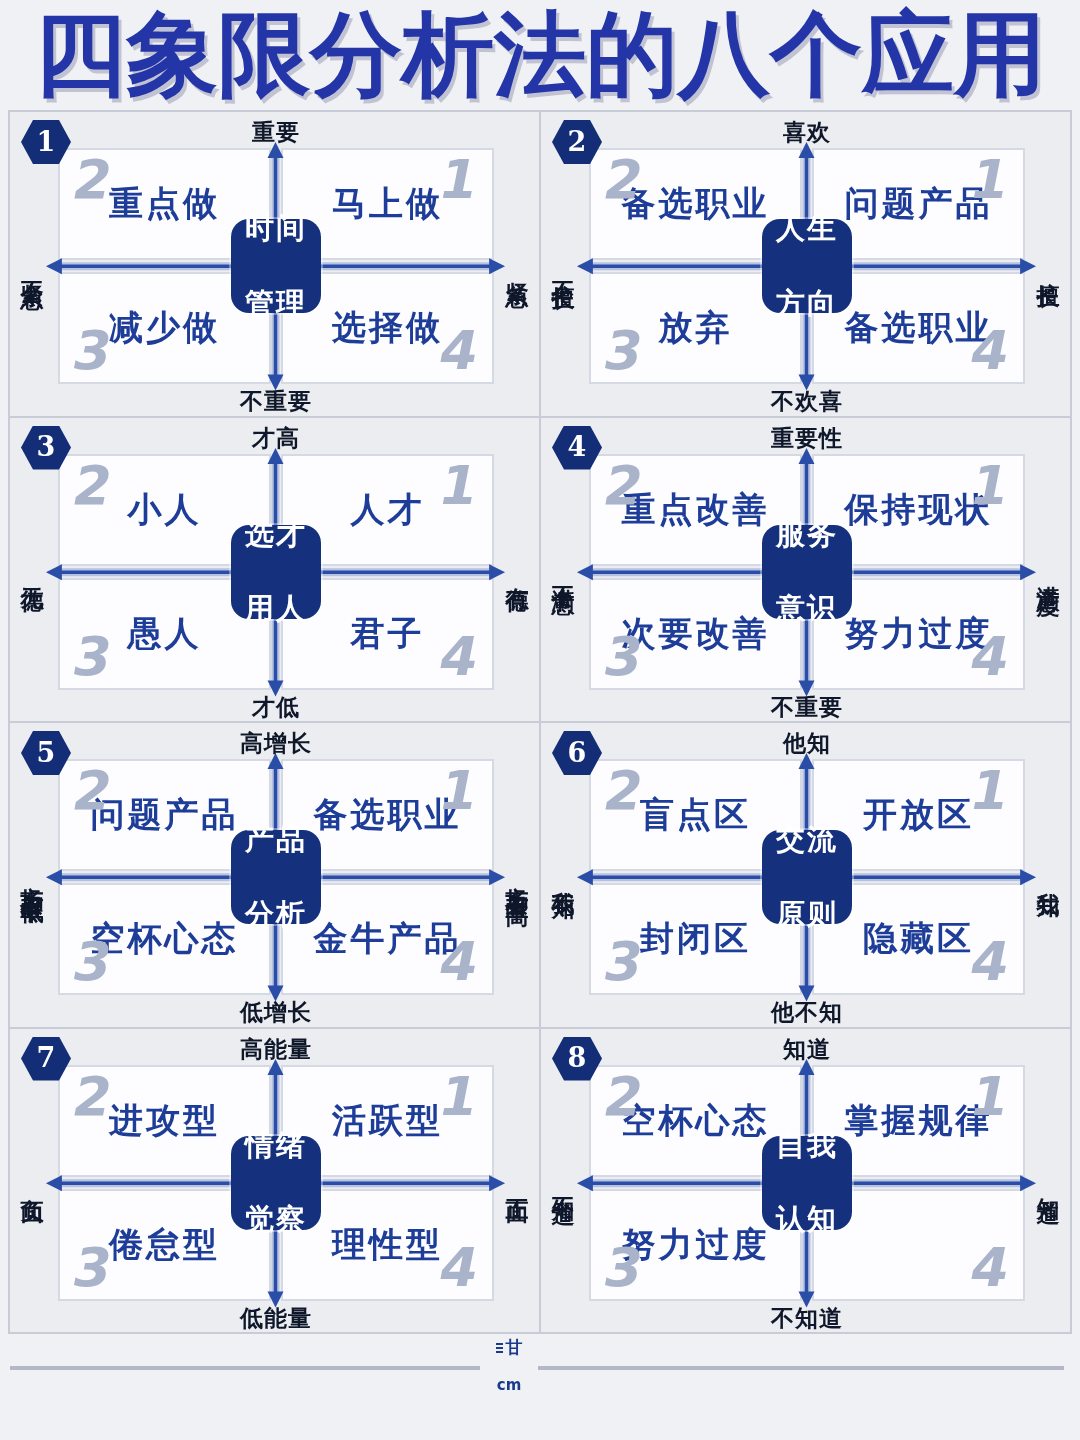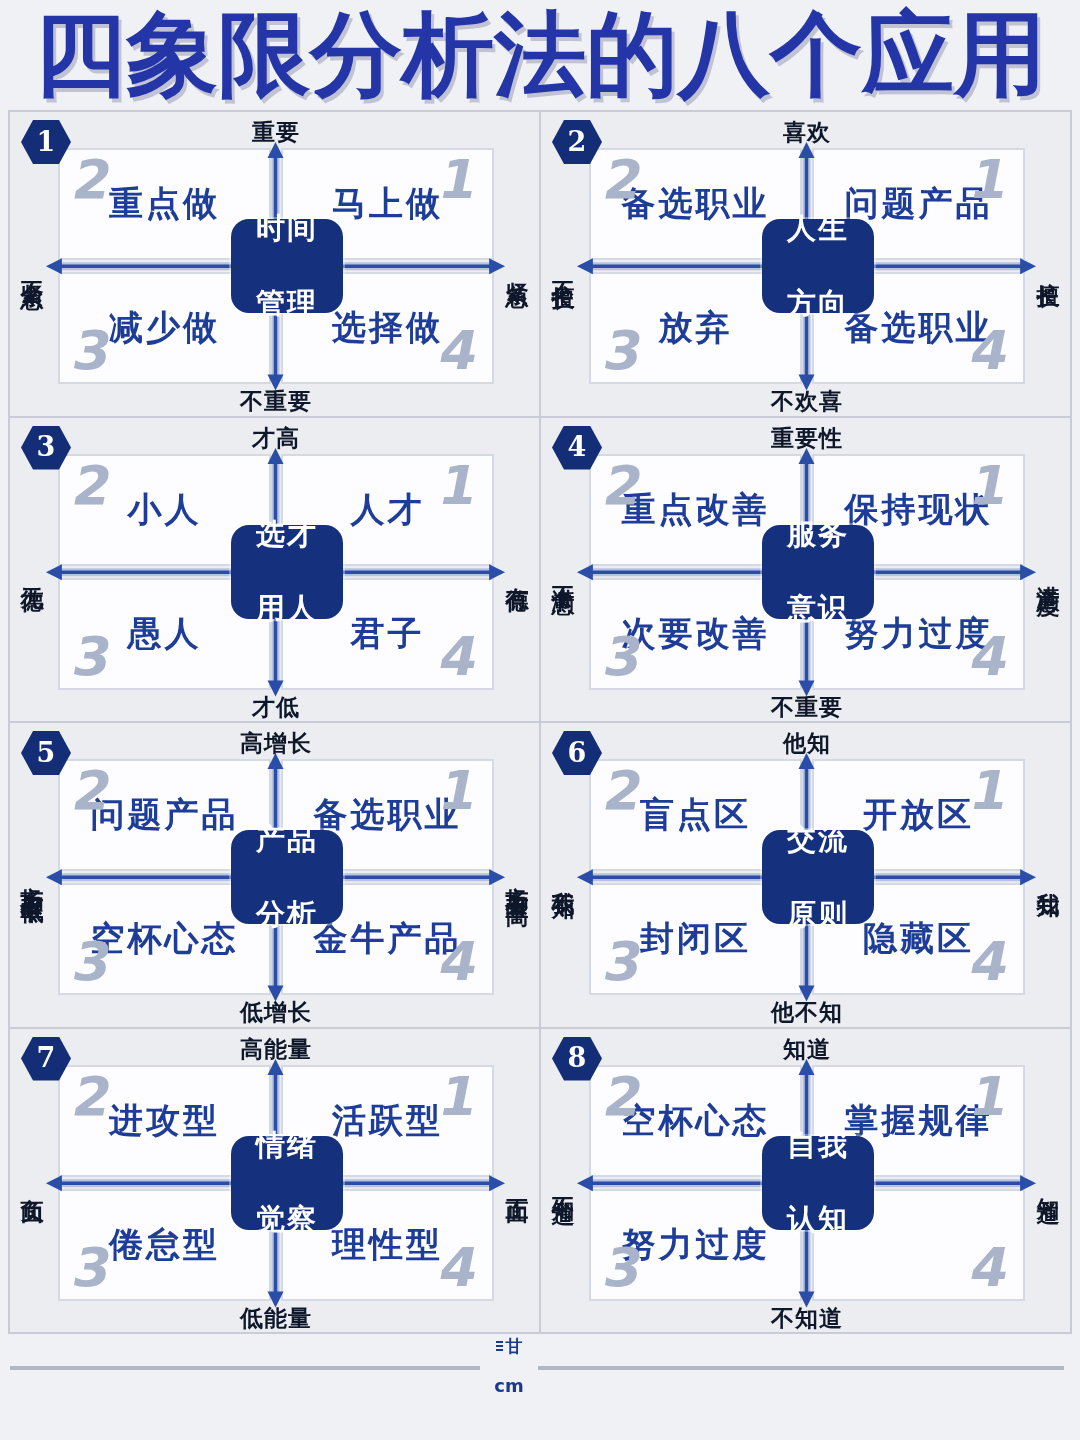--- a/index.html
+++ b/index.html
@@ -51,36 +51,36 @@
   .ax-l{left:3px;top:36px;height:236px;width:40px;display:flex;align-items:center;justify-content:center;}
   .ax-r{right:2px;top:36px;height:236px;width:38px;display:flex;align-items:center;justify-content:center;}
   .ax-l span,.ax-r span{writing-mode:vertical-rl;text-orientation:upright;letter-spacing:3px;}
   
   .arrows{position:absolute;left:0;top:0;width:100%;height:100%;z-index:1;}
   .halo{stroke:#b7c2e0;stroke-width:8;}
   .core{stroke:#2a4da8;stroke-width:3.5;}
   .head{fill:#2a4da8;}
   
   .cbadge{
-    position:absolute;left:221px;top:107px;width:112px;height:94px;background:#15307c;
+    position:absolute;left:221px;top:107px;width:90px;height:94px;background:#15307c;
     border-radius:18px;display:flex;flex-direction:column;align-items:center;justify-content:center;
     z-index:2;color:#fff;font-weight:700;font-size:29px;line-height:1.22;letter-spacing:2px;
     box-shadow:0 0 0 2px rgba(255,255,255,.35);
     gap:39px;
   }
   
   .footer{position:relative;height:66px;}
   .fline{position:absolute;left:10px;right:16px;top:32px;height:4px;background:#b2b8c4;z-index:0;}
   .flogo{
     position:absolute;left:480px;top:2px;width:58px;height:60px;background:#f0f1f4;z-index:2;
     display:flex;flex-direction:column;align-items:center;justify-content:center;color:#1b3a8c;line-height:1;
   }
   .flogo-top{display:flex;align-items:center;gap:3px;font-size:17px;font-weight:900;}
   .bars{width:7px;height:2px;background:#1b3a8c;box-shadow:0 4px 0 #1b3a8c,0 -4px 0 #1b3a8c;display:inline-block;}
-  .flogo-cm{font-size:18px;font-weight:900;font-family:"DejaVu Sans",sans-serif;margin-top:22px;}
+  .flogo-cm{font-size:15px;font-weight:900;font-family:"DejaVu Sans",sans-serif;margin-top:22px;}
   .faccount{
     position:absolute;right:26px;top:4px;display:flex;align-items:center;gap:10px;
     color:#9ba2ad;font-size:33px;z-index:1;white-space:nowrap;
   }
   .wx{flex:0 0 auto;}
 </style>
 </head>
 <body>
 
 <header class="title-bar">

